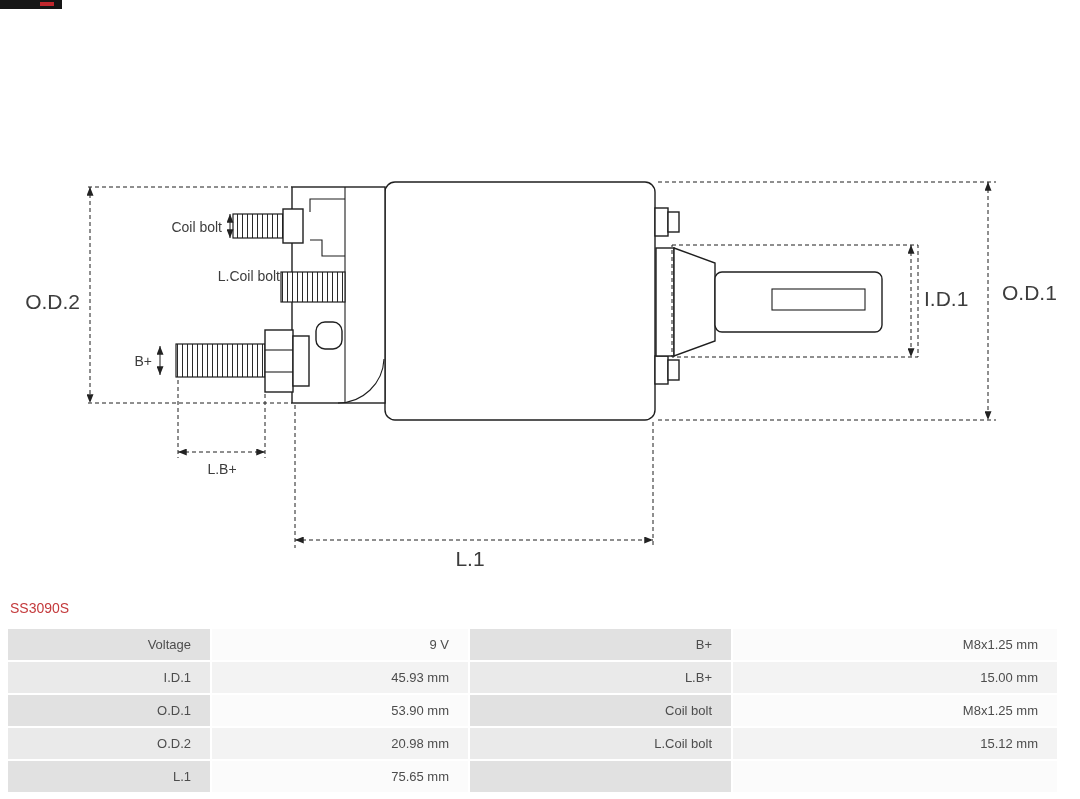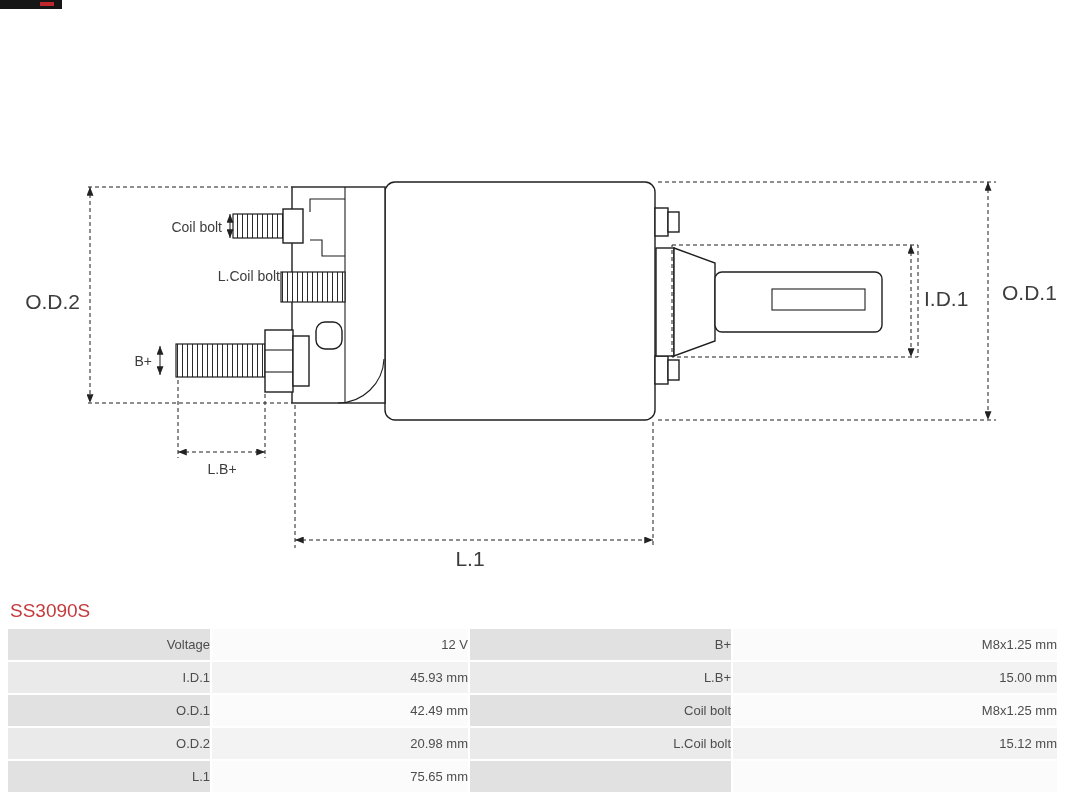--- a/index.html
+++ b/index.html
@@ -29,39 +29,39 @@
   }
   .lbl-big  { font-family: "Liberation Sans", sans-serif; font-size: 21px; fill: #3d3d3d; }
   .lbl-small{ font-family: "Liberation Sans", sans-serif; font-size: 14px; fill: #3d3d3d; }
   .outline      { fill: #ffffff; stroke: #1f1f1f; stroke-width: 1.4; }
   .outline-thin { fill: none;    stroke: #1f1f1f; stroke-width: 1.1; }
   .dash { fill: none; stroke: #1f1f1f; stroke-width: 1; stroke-dasharray: 4 3; }
   .dim-solid { stroke: #1f1f1f; stroke-width: 1; fill: none; }
   .part-number {
     position: absolute;
     left: 10px; top: 600px;
-    font-size: 19px;
+    font-size: 14px;
     color: #c43a3c;
   }
   .spec-table {
     position: absolute;
     left: 8px; top: 629px;
     width: 1049px;
     display: grid;
     grid-template-columns: 202px 256px 261px 324px;
     grid-auto-rows: 31px;
     gap: 2px;
     font-size: 13px;
     color: #4d4d4d;
   }
   .spec-row { display: contents; }
   .cell {
     line-height: 31px;
     text-align: right;
-    padding-right: 0;
+    padding-right: 19px;
     box-sizing: border-box;
     white-space: nowrap;
     overflow: hidden;
   }
   .spec-row:nth-child(odd)  .lbl { background: #e1e1e1; }
   .spec-row:nth-child(odd)  .val { background: #fbfbfb; }
   .spec-row:nth-child(even) .lbl { background: #eaeaea; }
   .spec-row:nth-child(even) .val { background: #f3f3f3; }
 </style>
 </head>
@@ -177,33 +177,33 @@
       <line class="dash" x1="295" y1="540" x2="653" y2="540" marker-start="url(#arrow)" marker-end="url(#arrow)"></line>
       <text class="lbl-big" x="470" y="566" text-anchor="middle">L.1</text>
     </g>
   </svg>
 
   <div class="part-number">SS3090S</div>
 
   <div class="spec-table">
     <div class="spec-row">
       <div class="cell lbl">Voltage</div>
-      <div class="cell val">12 V</div>
+      <div class="cell val">9 V</div>
       <div class="cell lbl">B+</div>
       <div class="cell val">M8x1.25 mm</div>
     </div>
     <div class="spec-row">
       <div class="cell lbl">I.D.1</div>
       <div class="cell val">45.93 mm</div>
       <div class="cell lbl">L.B+</div>
       <div class="cell val">15.00 mm</div>
     </div>
     <div class="spec-row">
       <div class="cell lbl">O.D.1</div>
-      <div class="cell val">42.49 mm</div>
+      <div class="cell val">53.90 mm</div>
       <div class="cell lbl">Coil bolt</div>
       <div class="cell val">M8x1.25 mm</div>
     </div>
     <div class="spec-row">
       <div class="cell lbl">O.D.2</div>
       <div class="cell val">20.98 mm</div>
       <div class="cell lbl">L.Coil bolt</div>
       <div class="cell val">15.12 mm</div>
     </div>
     <div class="spec-row">

